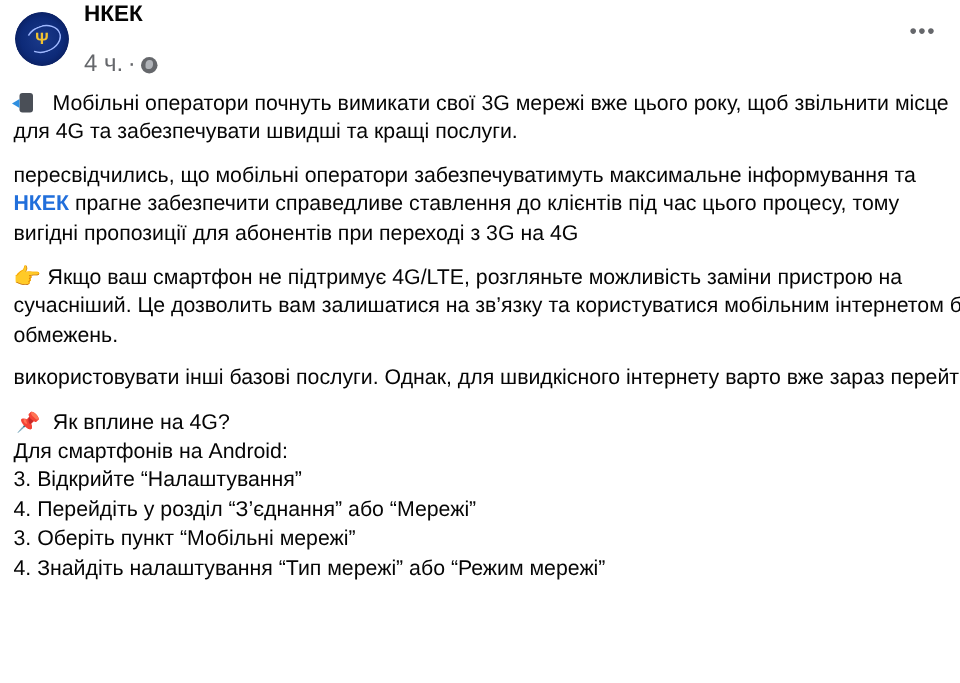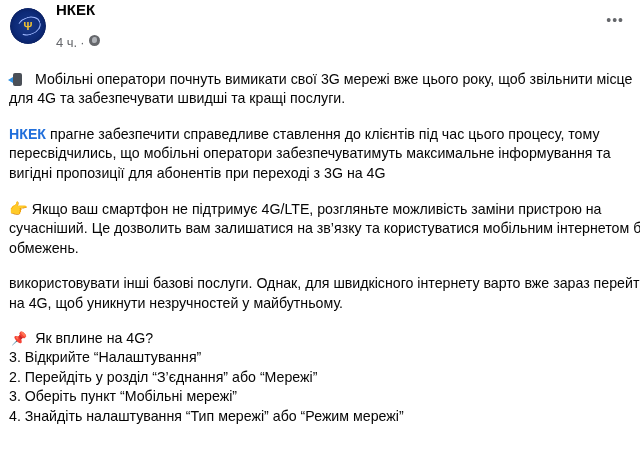--- a/index.html
+++ b/index.html
@@ -17,26 +17,26 @@
     display: flex; align-items: center; justify-content: center; position: relative;
   }
   .avatar-ring {
     position: absolute; left: 7px; top: 9px; width: 22px; height: 16px;
     border: 1.5px solid #9fb8ff; border-radius: 50%; transform: rotate(-20deg);
     border-left-color: transparent;
   }
   .avatar-trident { color: #f2c230; font-size: 11px; position: relative; z-index: 1; font-weight: bold; }
   .meta { margin-left: 10px; display: flex; flex-direction: column; }
   .page-name { font-weight: bold; font-size: 15px; line-height: 18px; color: #050505; }
-  .sub { display: flex; align-items: flex-start; font-size: 13px; color: #65676b; line-height: 16px; margin-top: 16px; }
+  .sub { display: flex; align-items: center; font-size: 16px; color: #65676b; line-height: 16px; margin-top: 16px; }
   .globe { display: inline-block; width: 11px; height: 11px; border-radius: 50%; background: #65676b; margin-left: 4px; position: relative; }
   .globe::after { content: ""; position: absolute; left: 3px; top: 2px; width: 5px; height: 6px; background: #b0b3b8; border-radius: 50% 40% 50% 30%; }
   .more { position: absolute; right: 16px; top: 12px; font-size: 14px; color: #65676b; letter-spacing: 1px; cursor: pointer; }
   .body { position: absolute; left: 9px; top: 54px; width: 625px; font-size: 14.2px; line-height: 19.4px; color: #050505; }
-  .para { margin: 16px 0 9px 0; }
+  .para { margin: 6px 0 9px 0; }
   .line { display: block; white-space: nowrap; }
   .phone-shape { display: inline-block; width: 9px; height: 13px; background: #4a4f57; border-radius: 2px; position: relative; vertical-align: -2px; margin-left: 4px; }
   .phone-arrow { position: absolute; left: -5px; top: 4px; width: 0; height: 0; border-top: 3px solid transparent; border-bottom: 3px solid transparent; border-right: 5px solid #2f8fe0; }
   .hand { color: #f2a93b; font-size: 15px; display: inline-block; margin-right: 4px; }
   .excl { color: #e0283b; font-weight: bold; font-size: 17px; display: inline-block; width: 14px; margin: 0 6px 0 4px; text-align: center; }
   .pin { color: #e0283b; font-size: 13px; display: inline-block; margin: 0 8px 0 2px; }
   .link { color: #216fdb; font-weight: bold; cursor: pointer; }
 </style>
 </head>
 <body>
@@ -61,38 +61,38 @@
 
   <div class="body">
     <p class="para">
       <span class="line">
         <span class="phone-shape"><span class="phone-arrow"></span></span><span style="display:inline-block;width:13px;"></span><span>Мобільні оператори почнуть вимикати свої 3G мережі вже цього року, щоб звільнити місце</span>
       </span>
       <span class="line">для 4G та забезпечувати швидші та кращі послуги.</span>
     </p>
 
     <p class="para">
+      <span class="line">пересвідчились, що мобільні оператори забезпечуватимуть максимальне інформування та</span>
       <span class="line"><span class="link">НКЕК</span><span> прагне забезпечити справедливе ставлення до клієнтів під час цього процесу, тому</span></span>
-      <span class="line">пересвідчились, що мобільні оператори забезпечуватимуть максимальне інформування та</span>
       <span class="line">вигідні пропозиції для абонентів при переході з 3G на 4G</span>
     </p>
 
     <p class="para">
       <span class="line"><span class="hand">👉</span><span>Якщо ваш смартфон не підтримує 4G/LTE, розгляньте можливість заміни пристрою на</span></span>
       <span class="line">сучасніший. Це дозволить вам залишатися на зв’язку та користуватися мобільним інтернетом без</span>
       <span class="line">обмежень.</span>
     </p>
 
     <p class="para">
       <span class="line">використовувати інші базові послуги. Однак, для швидкісного інтернету варто вже зараз перейти</span>
-      <span class="line">на 4G, щоб уникнути незручностей у майбутньому.</span>
     </p>
 
     <p class="para">
       <span class="line"><span class="pin">📌</span><span>Як вплине на 4G?</span></span>
+      <span class="line">Для смартфонів на Android:</span>
       <span class="line">3. Відкрийте “Налаштування”</span>
-      <span class="line">2. Перейдіть у розділ “З’єднання” або “Мережі”</span>
+      <span class="line">4. Перейдіть у розділ “З’єднання” або “Мережі”</span>
       <span class="line">3. Оберіть пункт “Мобільні мережі”</span>
       <span class="line">4. Знайдіть налаштування “Тип мережі” або “Режим мережі”</span>
 
     </p>
   </div>
 </div>
 
 </body></html>

